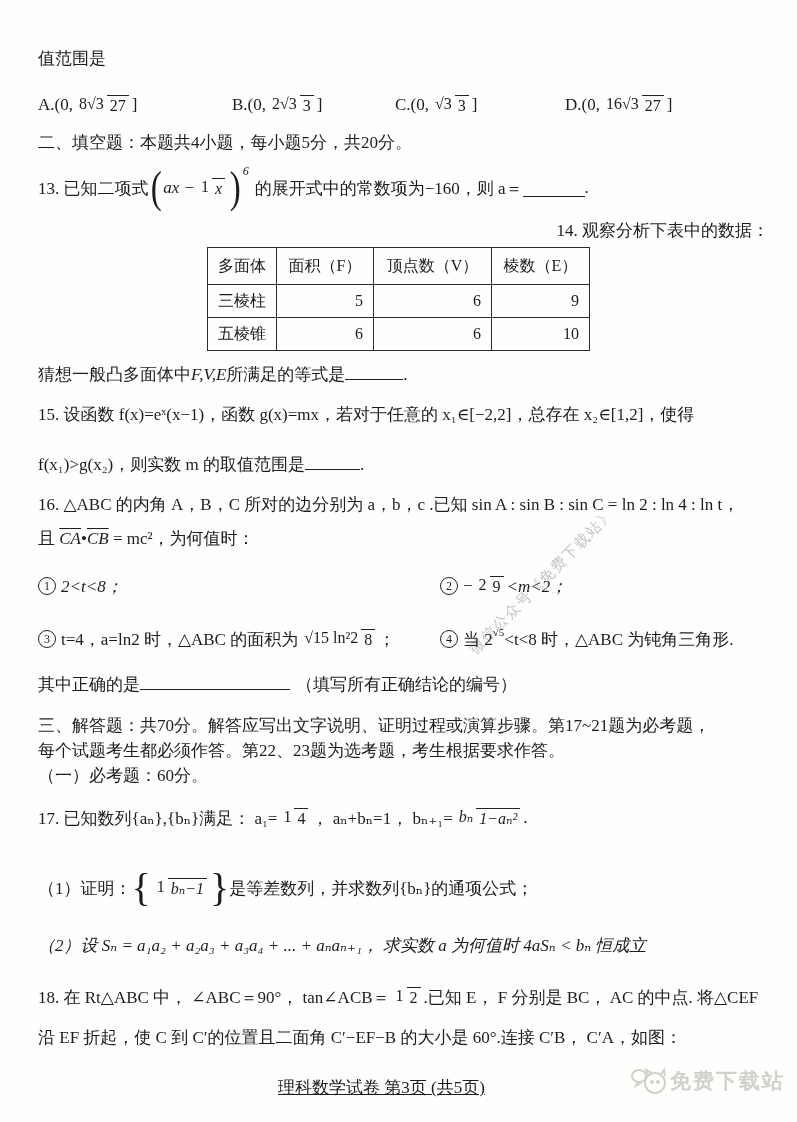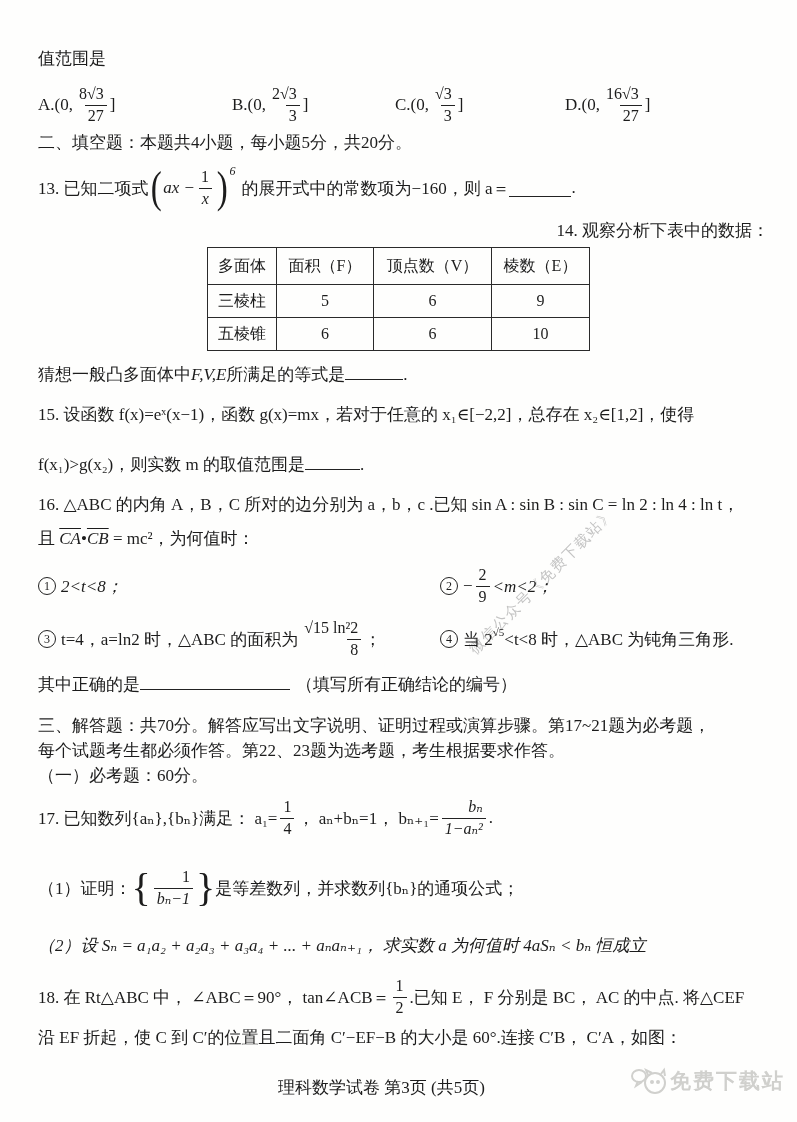--- a/index.html
+++ b/index.html
@@ -5,21 +5,21 @@
   * { box-sizing: border-box; margin: 0; padding: 0; }
   html,body { background:#ffffff; }
   body { font-family: "Liberation Serif", "DejaVu Serif", serif; }
   .page { position: relative; width: 797px; height: 1122px; background:#fefefd;
           color:#1c1c1c; font-size:17px; overflow:hidden; margin:0 auto; }
   .content { position: relative; z-index: 1; padding: 18px 28px 0 38px; margin-top: 29px; }
   .line { line-height: 24px; }
   .mrow { display:flex; align-items:center; flex-wrap:nowrap; white-space:pre; }
   .it { font-style: italic; }
   
-  .frac { display:inline-flex; flex-direction:column; align-items:flex-end;
+  .frac { display:inline-flex; align-items:center;
           text-align:center; line-height:1.15; font-size:16px; margin:0 3px;
           vertical-align:middle; }
   .frac .fn { padding:0 3px 1px; }
   .frac .fd { border-top:1.4px solid #222; padding:1px 3px 0; }
   
   .bigp { font-size:44px; font-weight:300; line-height:0; transform:scaleX(.75); }
   .bigbrace { font-size:40px; font-weight:400; line-height:0; }
   .expo { position:relative; top:-17px; font-size:12px; font-style:italic; }
   .supt { position:relative; top:-7px; font-size:11px; }
   
@@ -28,38 +28,38 @@
   .w62{width:62px} .w58{width:58px} .w55{width:55px} .w150{width:150px}
   
   .options-row { position:relative; height:52px; margin-top:8px; }
   .option { position:absolute; top:0; height:100%; display:flex; align-items:center; }
   .opt-a{left:0} .opt-b{left:194px} .opt-c{left:357px} .opt-d{left:527px}
   
   .data-table { border-collapse:collapse; margin:4px 0 0 169px; font-size:16px; }
   .data-table th, .data-table td { border:1.4px solid #2a2a2a; text-align:center;
         font-weight:normal; padding:0 10px; }
   .data-table th { height:37px; }
-  .data-table td { height:33px; }
+  .data-table td { height:33px;text-align:right; }
   .col-poly{min-width:68px} .col-f{min-width:97px} .col-v{min-width:118px} .col-e{min-width:98px}
   
   .vec { font-style:italic; text-decoration:overline; }
   
   .cnum { display:inline-flex; align-items:center; justify-content:center;
           width:18px; height:18px; border:1.2px solid #222; border-radius:50%;
           font-size:12px; margin-right:5px; flex:none; }
   
   .concl-row { display:flex; align-items:center; }
   .concl-item { display:flex; align-items:center; }
   .concl-first { width:402px; }
   
   .wm-diag { position:absolute; left:472px; top:642px; z-index:0;
              transform:rotate(-45deg); transform-origin:0 50%;
              color:#b5b5b5; font-size:15px; letter-spacing:1.5px; opacity:.8;
              white-space:nowrap; }
-  .footer-label { position:absolute; left:278px; top:1076px; font-size:17px; z-index:1; }
+  .footer-label { position:absolute; left:278px; top:1076px; font-size:17px; z-index:1;text-decoration:underline; }
   .footer-logo { position:absolute; left:630px; top:1066px; display:flex;
                  align-items:center; gap:0; z-index:1; color:#d0d0cd;
                  font-weight:bold; font-size:21px; letter-spacing:2px;
                  text-shadow:0 1px 0 #ffffff; }
   .gap6 { display:inline-block; width:6px; }
 </style>
 </head>
 <body>
 
 <div class="page">

